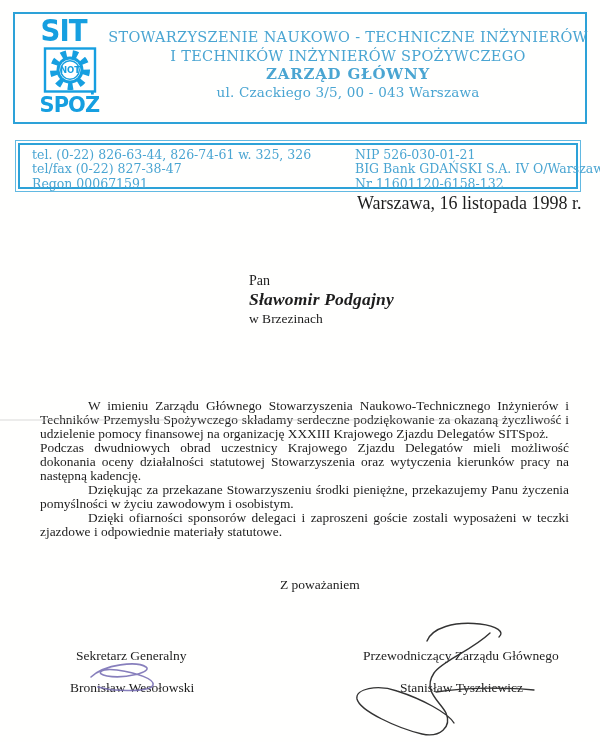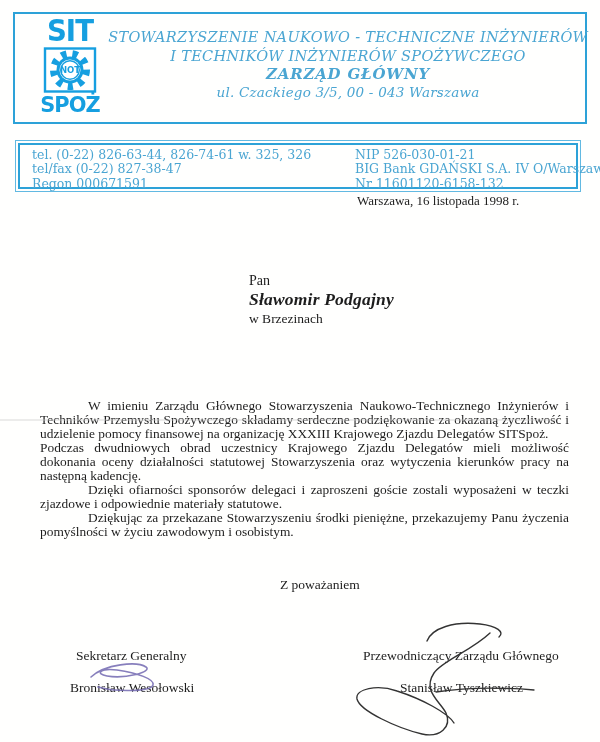--- a/index.html
+++ b/index.html
@@ -14,52 +14,52 @@
   html,body{background:#ffffff;}
   body{font-family:"Liberation Serif", serif;color:var(--ink);}
   .page{position:relative;width:600px;height:742px;background:#fffffe;overflow:hidden;}
 
   
   .header-box{
     position:absolute;left:13px;top:12px;width:574px;height:112px;
     border:2px solid var(--brand-blue);
   }
   .logo{
-    position:absolute;left:23px;top:2px;width:64px;text-align:center;
+    position:absolute;left:23px;top:2px;width:64px;text-align:left;
     color:var(--logo-blue);
     font-family:"DejaVu Sans", sans-serif;font-weight:bold;
   }
   .logo-sit{font-size:30px;line-height:30px;letter-spacing:-1px;transform:scaleX(.92);}
   .logo-gear{display:block;margin:1px auto 0 auto;}
   .logo-spoz{font-size:22px;line-height:24px;letter-spacing:-1px;transform:scaleX(.95);}
 
   .head-text{
     position:absolute;left:92px;top:14px;width:482px;text-align:center;
-    color:var(--head-blue);font-family:"DejaVu Serif", serif;font-style:italic;
+    color:var(--head-blue);font-family:"DejaVu Serif", serif;
   }
   .head-line1,.head-line2{font-size:14.5px;line-height:18.5px;letter-spacing:.3px;}
   .head-line3{font-size:15px;line-height:19px;font-weight:bold;letter-spacing:.8px;}
   .head-addr{font-size:13.5px;letter-spacing:.2px;}
 
   
   .contact-box{
     position:absolute;left:15px;top:140px;width:566px;height:52px;
     border:1px solid rgba(45,162,216,.75);padding:2px;
   }
   .contact-inner{
     position:relative;width:100%;height:100%;
     border:2px solid var(--brand-blue);
     color:var(--head-blue);font-family:"DejaVu Serif", serif;font-size:12.5px;
   }
   .contact-col{position:absolute;top:3px;line-height:14.3px;white-space:nowrap;}
   .contact-left{left:12px;}
   .contact-right{left:335px;}
 
   
-  .dateline{position:absolute;left:357px;top:193px;font-size:13px;}
+  .dateline{position:absolute;left:357px;top:193px;font-size:18px;}
 
   
   .recipient{position:absolute;left:249px;top:273px;}
   .rcpt-salutation{font-size:14px;line-height:16px;}
   .rcpt-name{font-size:17.5px;line-height:21px;font-weight:bold;font-style:italic;letter-spacing:.2px;}
   .rcpt-company{font-size:13.5px;line-height:17px;}
   .rcpt-city{font-size:13.5px;line-height:17px;}
 
   
   .letter-body{
@@ -127,22 +127,22 @@
 
   <div class="recipient">
     <div class="rcpt-salutation">Pan</div>
     <div class="rcpt-name">Sławomir Podgajny</div>
     <div class="rcpt-city">w Brzezinach</div>
   </div>
 
   <div class="letter-body">
     <p class="indent">W imieniu Zarządu Głównego Stowarzyszenia Naukowo-Technicznego Inżynierów i Techników Przemysłu Spożywczego składamy serdeczne podziękowanie za okazaną życzliwość i udzielenie pomocy finansowej na organizację XXXIII Krajowego Zjazdu Delegatów SITSpoż.</p>
     <p>Podczas dwudniowych obrad uczestnicy Krajowego Zjazdu Delegatów mieli możliwość dokonania oceny działalności statutowej Stowarzyszenia oraz wytyczenia kierunków pracy na następną kadencję.</p>
+    <p class="indent">Dziękując za przekazane Stowarzyszeniu środki pieniężne, przekazujemy Panu życzenia pomyślności w życiu zawodowym i osobistym.</p>
     <p class="indent">Dzięki ofiarności sponsorów delegaci i zaproszeni goście zostali wyposażeni w teczki zjazdowe i odpowiednie materiały statutowe.</p>
-    <p class="indent">Dziękując za przekazane Stowarzyszeniu środki pieniężne, przekazujemy Panu życzenia pomyślności w życiu zawodowym i osobistym.</p>
   </div>
   <div class="scan-line"></div>
 
   <div class="closing">Z poważaniem</div>
 
   <div class="sig-title sig-title-left">Sekretarz Generalny</div>
   <div class="sig-name sig-name-left">Bronisław Wesołowski</div>
   <svg class="sig-svg sig-svg-left" width="82" height="46" viewBox="0 0 82 46">
     <path d="M6 22 C 20 9, 52 6, 61 12 C 68 17, 40 24, 22 21 C 10 19, 15 13, 32 15 C 52 18, 70 24, 68 30 C 66 37, 30 37, 13 32" fill="none" stroke="#7268b0" stroke-width="1.6" stroke-linecap="round" opacity="0.85"></path>
   </svg>

